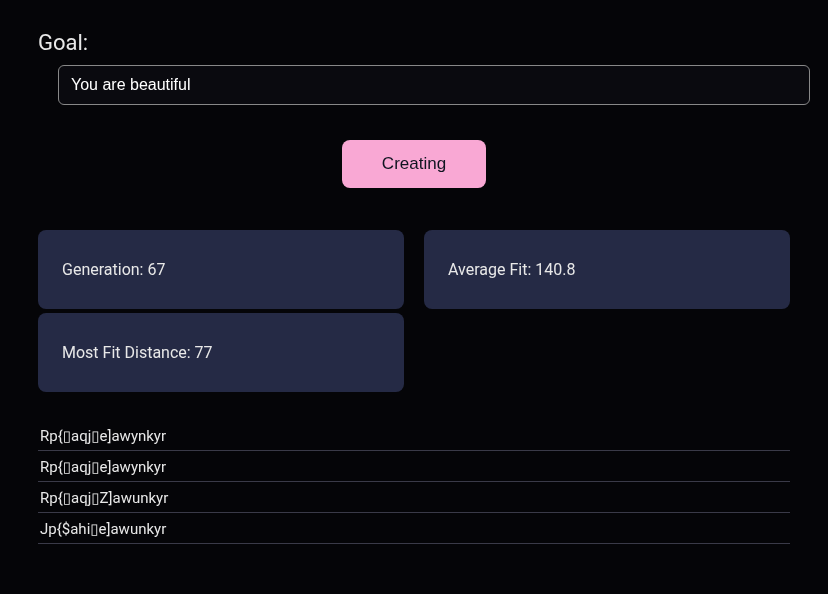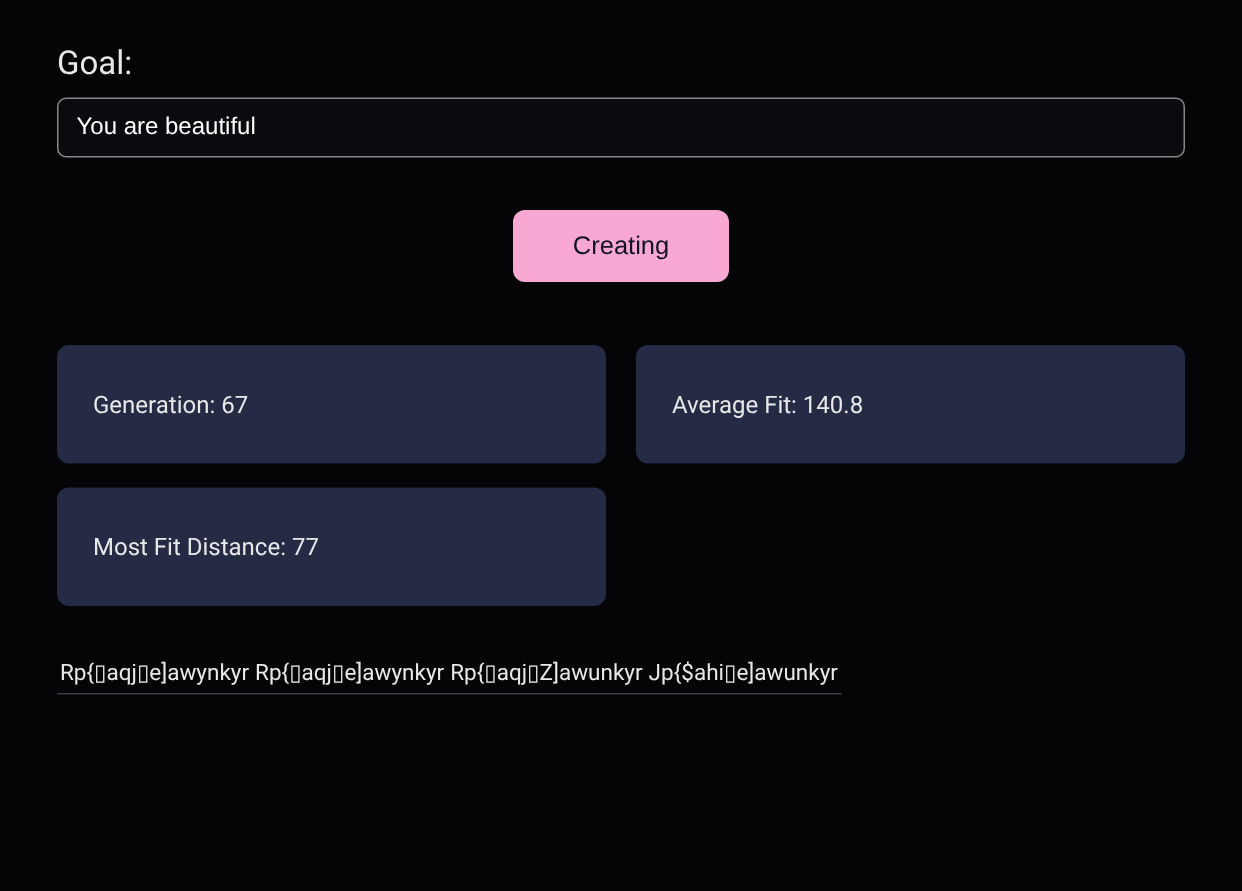--- a/index.html
+++ b/index.html
@@ -23,52 +23,54 @@
     }
     .goal-input {
       width: 100%;
       background-color: #0a0a0f;
       border: 1px solid #888;
       border-radius: 6px;
       padding: 10px 12px;
       font-size: 16px;
       color: #ffffff;
       outline: none;
+      margin-left: 20px;
     }
     .button-row {
       display: flex;
       justify-content: center;
       margin-top: 35px;
       margin-bottom: 42px;
     }
     .create-button {
       background-color: #f9a8d4;
       color: #0f1420;
       border: none;
       border-radius: 8px;
       padding: 14px 40px;
       font-size: 17px;
       cursor: pointer;
     }
     .stats-grid {
       display: grid;
       grid-template-columns: 1fr 1fr;
-      gap: 16px 20px;
+      gap: 4px 20px;
       margin-bottom: 28px;
     }
     .stat-card {
       background-color: #252a45;
       border-radius: 8px;
       padding: 30px 24px;
       font-size: 16px;
       color: #e8e8e8;
     }
     .population-list {
       display: flex;
-      flex-direction: row;
+      flex-direction: column;
+      justify-content: flex-end;
     }
     .population-item {
       font-size: 15px;
       color: #e8e8e8;
       padding: 7px 2px 5px 2px;
       border-bottom: 1px solid #3a3a48;
       font-family: -apple-system, BlinkMacSystemFont, "Segoe UI", Roboto, sans-serif;
     }
   </style>
 </head>

